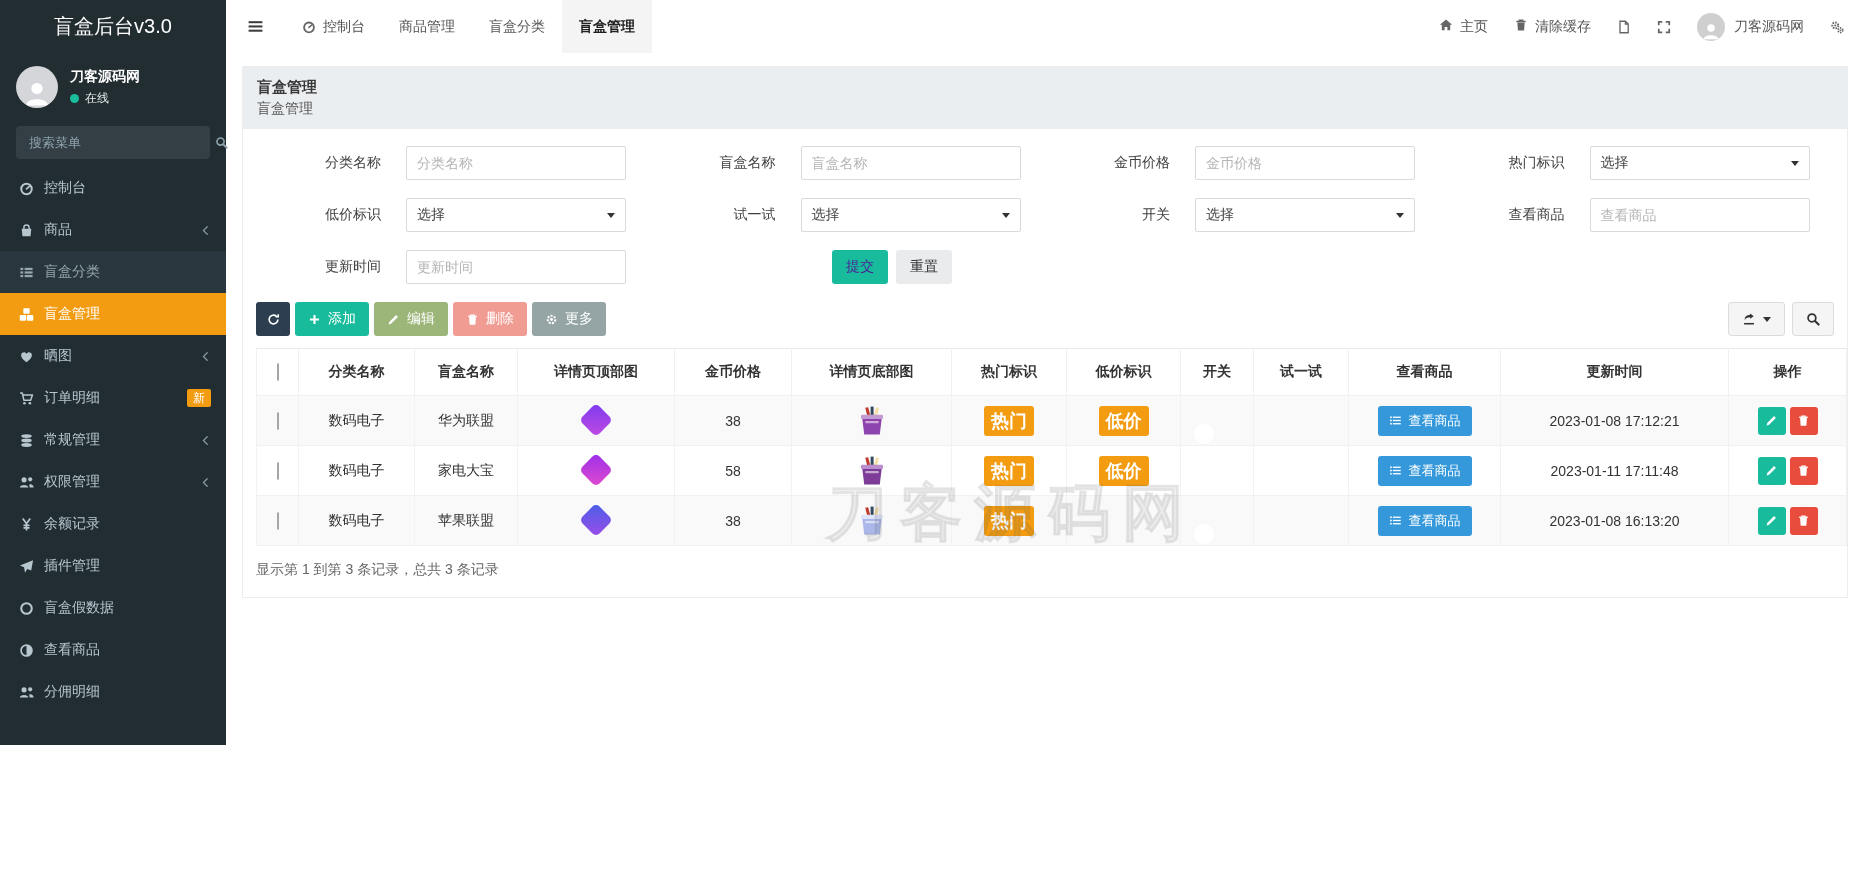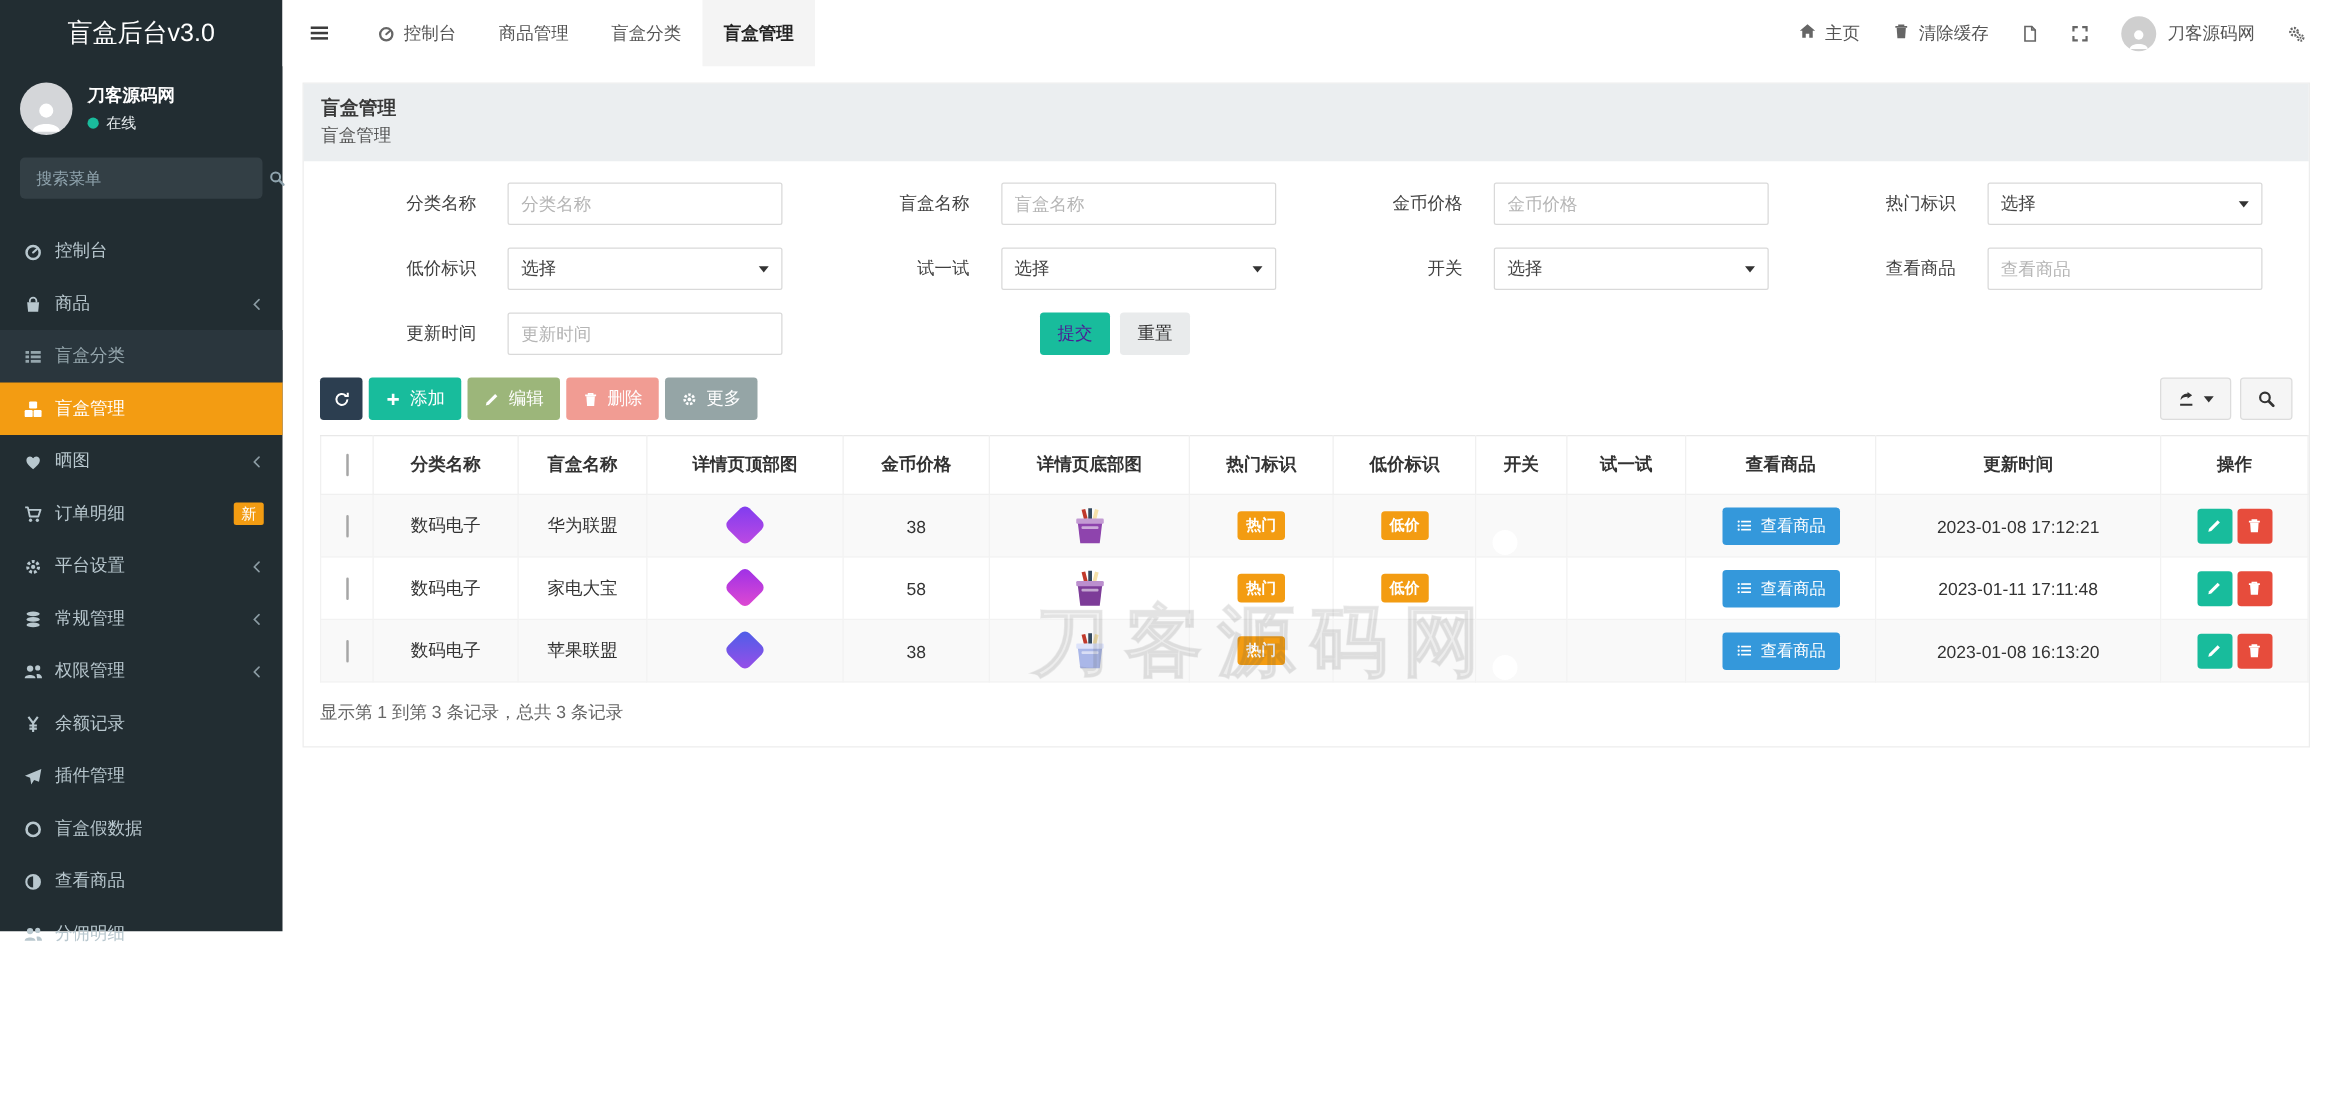--- a/index.html
+++ b/index.html
@@ -10,21 +10,21 @@
 
   
   .sidebar{position:absolute;left:0;top:0;width:226px;height:745px;background:#222d32;color:#b8c7ce}
   .brand{height:53px;display:flex;align-items:center;justify-content:center;color:#fff;font-size:20px}
   .user-panel{display:flex;align-items:center;gap:12px;padding:13px 16px 10px}
   .avatar{width:42px;height:42px;border-radius:50%;background:#d4d6d9;overflow:hidden;display:flex;align-items:flex-end;justify-content:center}
   .avatar .ic{width:30px;height:30px}
   .uname{color:#fff;font-size:14px;font-weight:bold;line-height:1.4}
   .ustatus{font-size:12px;color:#e8eef0;display:flex;align-items:center;gap:6px;margin-top:3px}
   .dot{width:9px;height:9px;border-radius:50%;background:#1abc9c}
-  .side-search{margin:8px 16px 21px;height:33px;background:#333f45;border-radius:4px;display:flex;align-items:center;padding:0 11px;gap:8px}
+  .side-search{margin:8px 16px 8px;height:33px;background:#333f45;border-radius:4px;display:flex;align-items:center;padding:0 11px;gap:8px}
   .side-search input{flex:1;background:transparent;border:none;outline:none;color:#cfd8dc;font-size:13px;font-family:inherit}
   .side-search input::placeholder{color:#8fa3ad}
   .side-search .ic{color:#8fa3ad;width:13px;height:13px}
   .menu{margin-top:6px}
   .menu-item{height:42px;display:flex;align-items:center;padding:0 15px 0 19px;font-size:14px;color:#b8c7ce;cursor:pointer}
   .menu-item .mi-icon{width:15px;height:15px;margin-right:10px;color:#b8c7ce}
   .menu-item.sub{background:#2a363d;color:#95a6ad}
   .menu-item.sub .mi-icon{color:#95a6ad}
   .menu-item.active{background:#f39c12;color:#fff}
   .menu-item.active .mi-icon{color:#fff}
@@ -83,21 +83,21 @@
 
   
   table{width:100%;border-collapse:collapse;table-layout:fixed}
   th{height:44px;font-size:14px;color:#333;font-weight:bold;border:1px solid #f0f0f0;border-top-color:#e8e8e8;background:#fff;text-align:center}
   td{height:47px;font-size:14px;color:#333;border:1px solid #f2f2f2;text-align:center;vertical-align:middle}
   tr.odd td{background:#f9f9f9}
   .cb{width:13px;height:13px;border:1px solid #a6a6a6;border-radius:2px;margin:0 auto;background:#fff;cursor:pointer}
   .diamond{width:24px;height:24px;margin:3px auto 5px;border-radius:5px;transform:rotate(45deg)}
   .giftbox{display:inline-flex;width:32px;height:32px;vertical-align:middle}
   .giftbox svg{width:100%;height:100%}
-  .badge{display:inline-block;background:#f39c12;color:#fff;font-size:12px;font-weight:bold;padding:3px 7px;border-radius:3px}
+  .badge{display:inline-block;background:#f39c12;color:#fff;font-size:18px;font-weight:bold;padding:3px 7px;border-radius:3px}
   .toggle{width:46px;height:26px;border-radius:13px;background:#1abc9c;position:relative;margin:0 auto;cursor:pointer}
   .toggle::after{content:"";position:absolute;right:3px;top:3px;width:20px;height:20px;border-radius:50%;background:#fff}
   .view-btn{display:inline-flex;align-items:center;gap:7px;background:#3498db;color:#fff;font-size:13px;height:30px;padding:0 11px;border-radius:3px;border:none;cursor:pointer;font-family:inherit}
   .view-btn .ic{width:13px;height:13px}
   .act-btn{width:28px;height:28px;border-radius:3px;display:inline-flex;align-items:center;justify-content:center;color:#fff;border:none;cursor:pointer;margin:0 2px;vertical-align:middle}
   .act-btn .ic{width:13px;height:13px}
   .act-edit{background:#18bc9c}
   .act-del{background:#e74c3c}
   .tfoot-text{font-size:14px;color:#666;margin-top:15px}
 
@@ -198,34 +198,20 @@
       <div class="menu-item">
         <span class="ic mi-icon">
           <svg viewBox="0 0 16 16">
             <path d="M1.2 2 h2.3 l1.7 7.8 h7.2 l1.9 -5.6 h-10.2" fill="none" stroke="currentColor" stroke-width="1.6" stroke-linejoin="round"></path>
             <circle cx="5.8" cy="13" r="1.4" fill="currentColor"></circle>
             <circle cx="11.6" cy="13" r="1.4" fill="currentColor"></circle>
           </svg>
         </span>
         <span>订单明细</span>
         <span class="badge-new">新</span>
-      </div>
-      <div class="menu-item">
-        <span class="ic mi-icon">
-          <svg viewBox="0 0 16 16">
-            <circle cx="8" cy="8" r="4.6" fill="none" stroke="currentColor" stroke-width="2.6" stroke-dasharray="2.4 1.6"></circle>
-            <circle cx="8" cy="8" r="1.8" fill="currentColor"></circle>
-          </svg>
-        </span>
-        <span>平台设置</span>
-        <span class="ic chev">
-          <svg viewBox="0 0 16 16">
-            <path d="M10.5 2.5 L5 8 L10.5 13.5" fill="none" stroke="currentColor" stroke-width="1.8" stroke-linecap="round"></path>
-          </svg>
-        </span>
       </div>
       <div class="menu-item">
         <span class="ic mi-icon">
           <svg viewBox="0 0 16 16">
             <ellipse cx="8" cy="3.3" rx="5.6" ry="2.1" fill="currentColor"></ellipse>
             <ellipse cx="8" cy="8" rx="5.6" ry="2.1" fill="currentColor"></ellipse>
             <ellipse cx="8" cy="12.7" rx="5.6" ry="2.1" fill="currentColor"></ellipse>
           </svg>
         </span>
         <span>常规管理</span>

